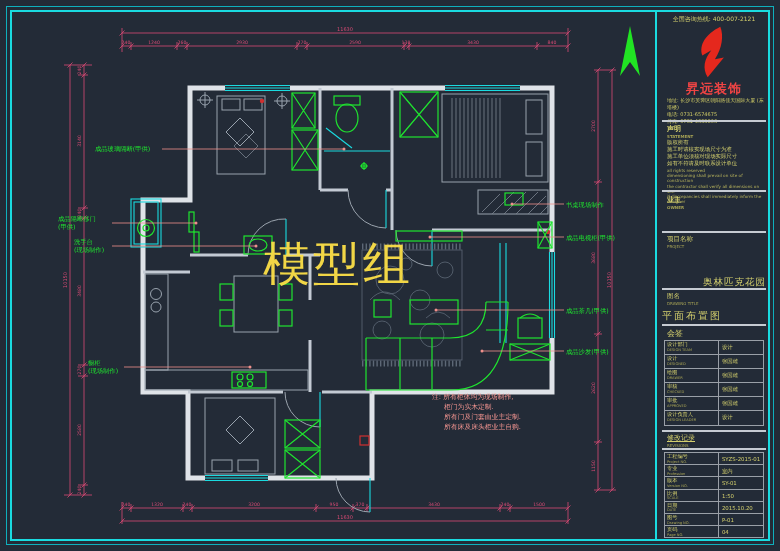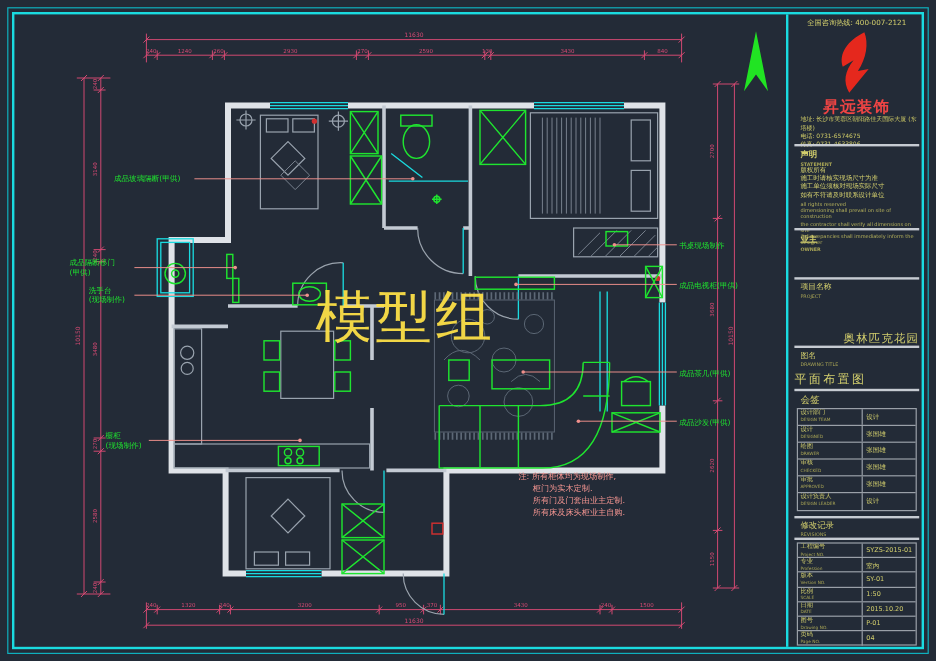--- a/index.html
+++ b/index.html
@@ -35,21 +35,21 @@
   .tb-team{top:328px;height:86px;}
   .tb-info{top:440px;height:86px;}
   .trow{display:flex;border-bottom:1px solid #9aa0a8;box-sizing:border-box;}
   .trow:last-child{border-bottom:none;}
   .tb-team .trow{height:14px;}
   .tb-info .trow{height:12.2px;}
   .tlab{width:55%;border-right:1px solid #9aa0a8;padding:1px 2px;box-sizing:border-box;overflow:hidden;}
   .tlab span{display:block;font-size:5.2px;line-height:5.6px;}
   .tlab em{display:block;font-style:normal;font-size:3.6px;color:#a8a455;line-height:4px;}
   .tval{flex:1;font-size:5.4px;padding:3px 0 0 3px;box-sizing:border-box;overflow:hidden;}
-  .tb-rev{top:421px;padding-left:5px;box-sizing:border-box;}
+  .tb-rev{top:421px;padding-left:5px;box-sizing:border-box;text-decoration:underline;}
   
   .plan{position:absolute;left:0;top:0;z-index:1;}
   svg{font-family:"DejaVu Sans",sans-serif;}
   .w{stroke:#dfe3e8;stroke-width:5;fill:none;}
   .iw{stroke:#c3cad3;stroke-width:3;fill:none;}
   .g{stroke:#1fe42f;stroke-width:1.2;fill:none;}
   .gy{stroke:#99a3ae;stroke-width:1;fill:none;}
   .gy2{stroke:#7b8591;stroke-width:.8;fill:none;}
   .cy{stroke:#1adbe0;stroke-width:1.1;fill:none;}
   .arc{stroke:#9aa3ad;stroke-width:1;fill:none;}

